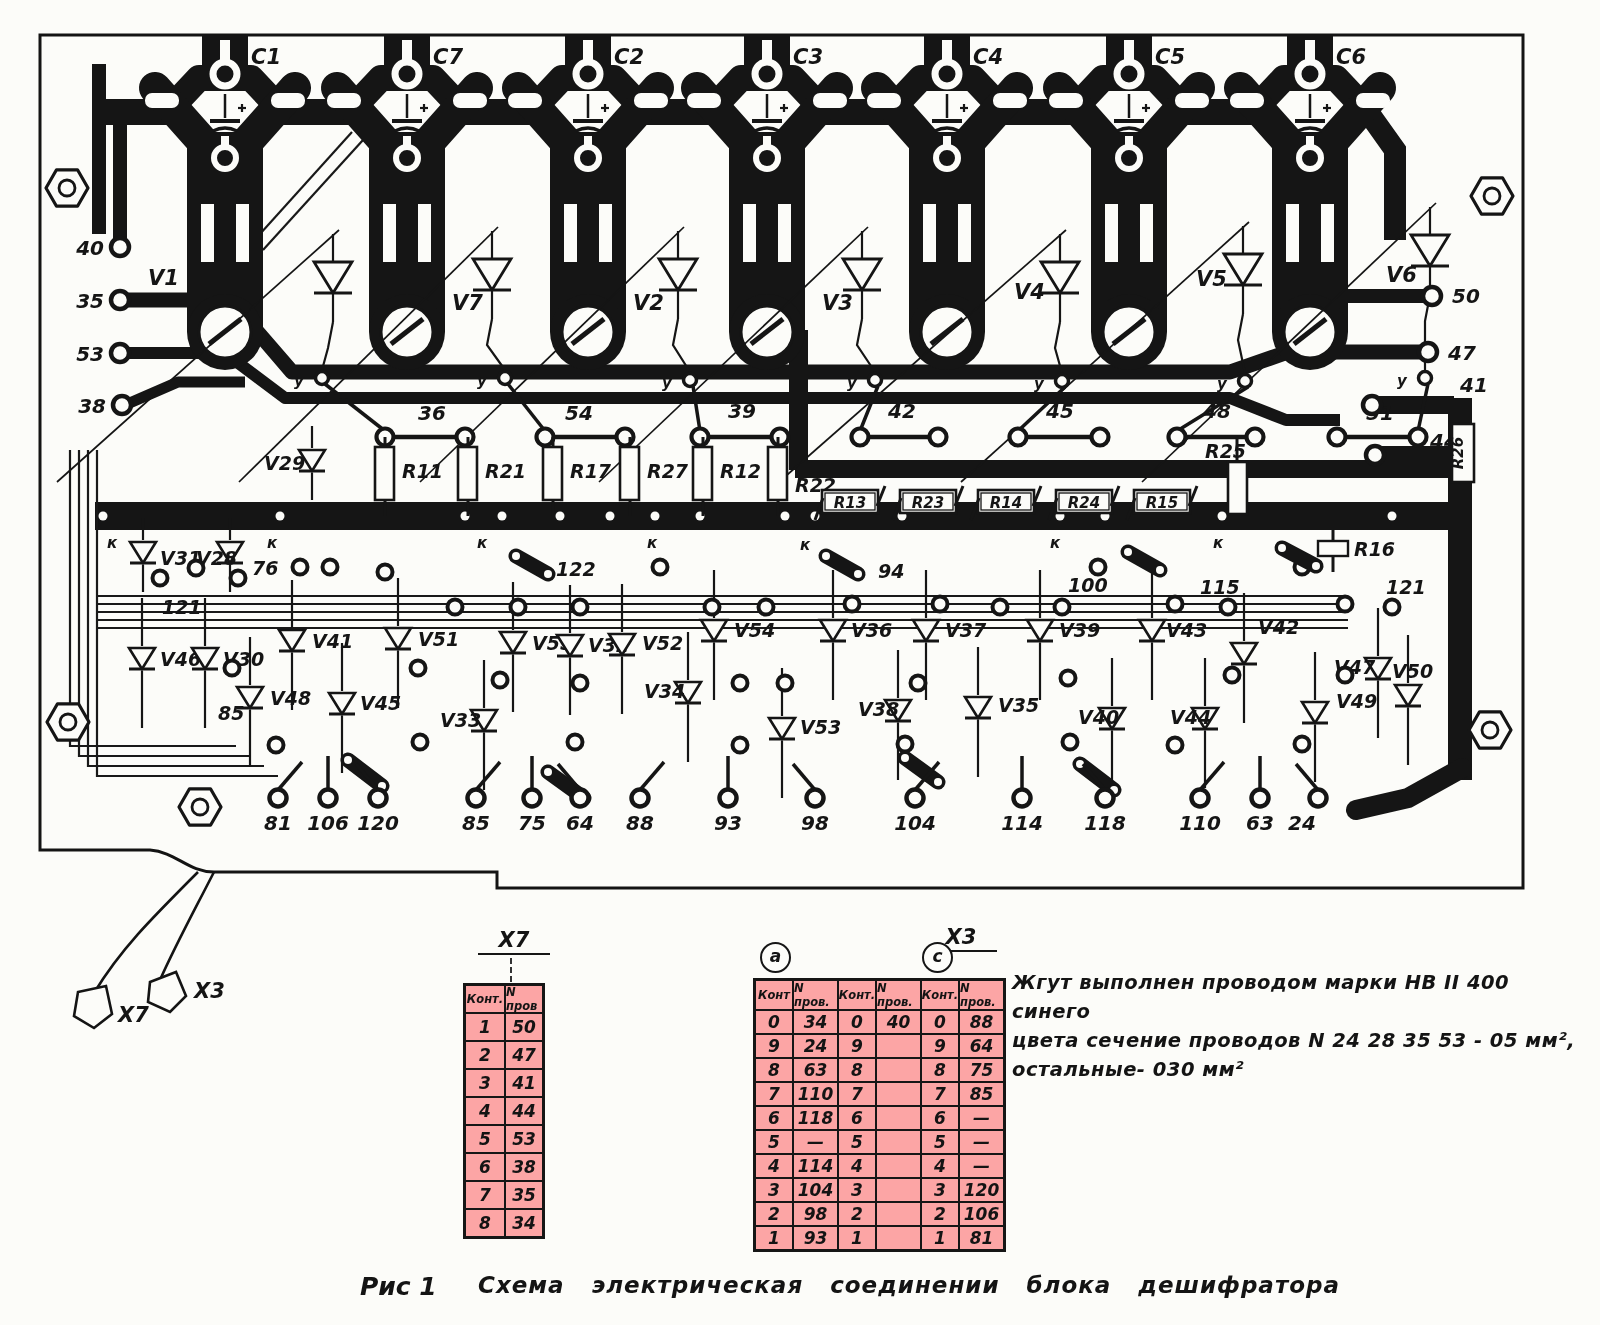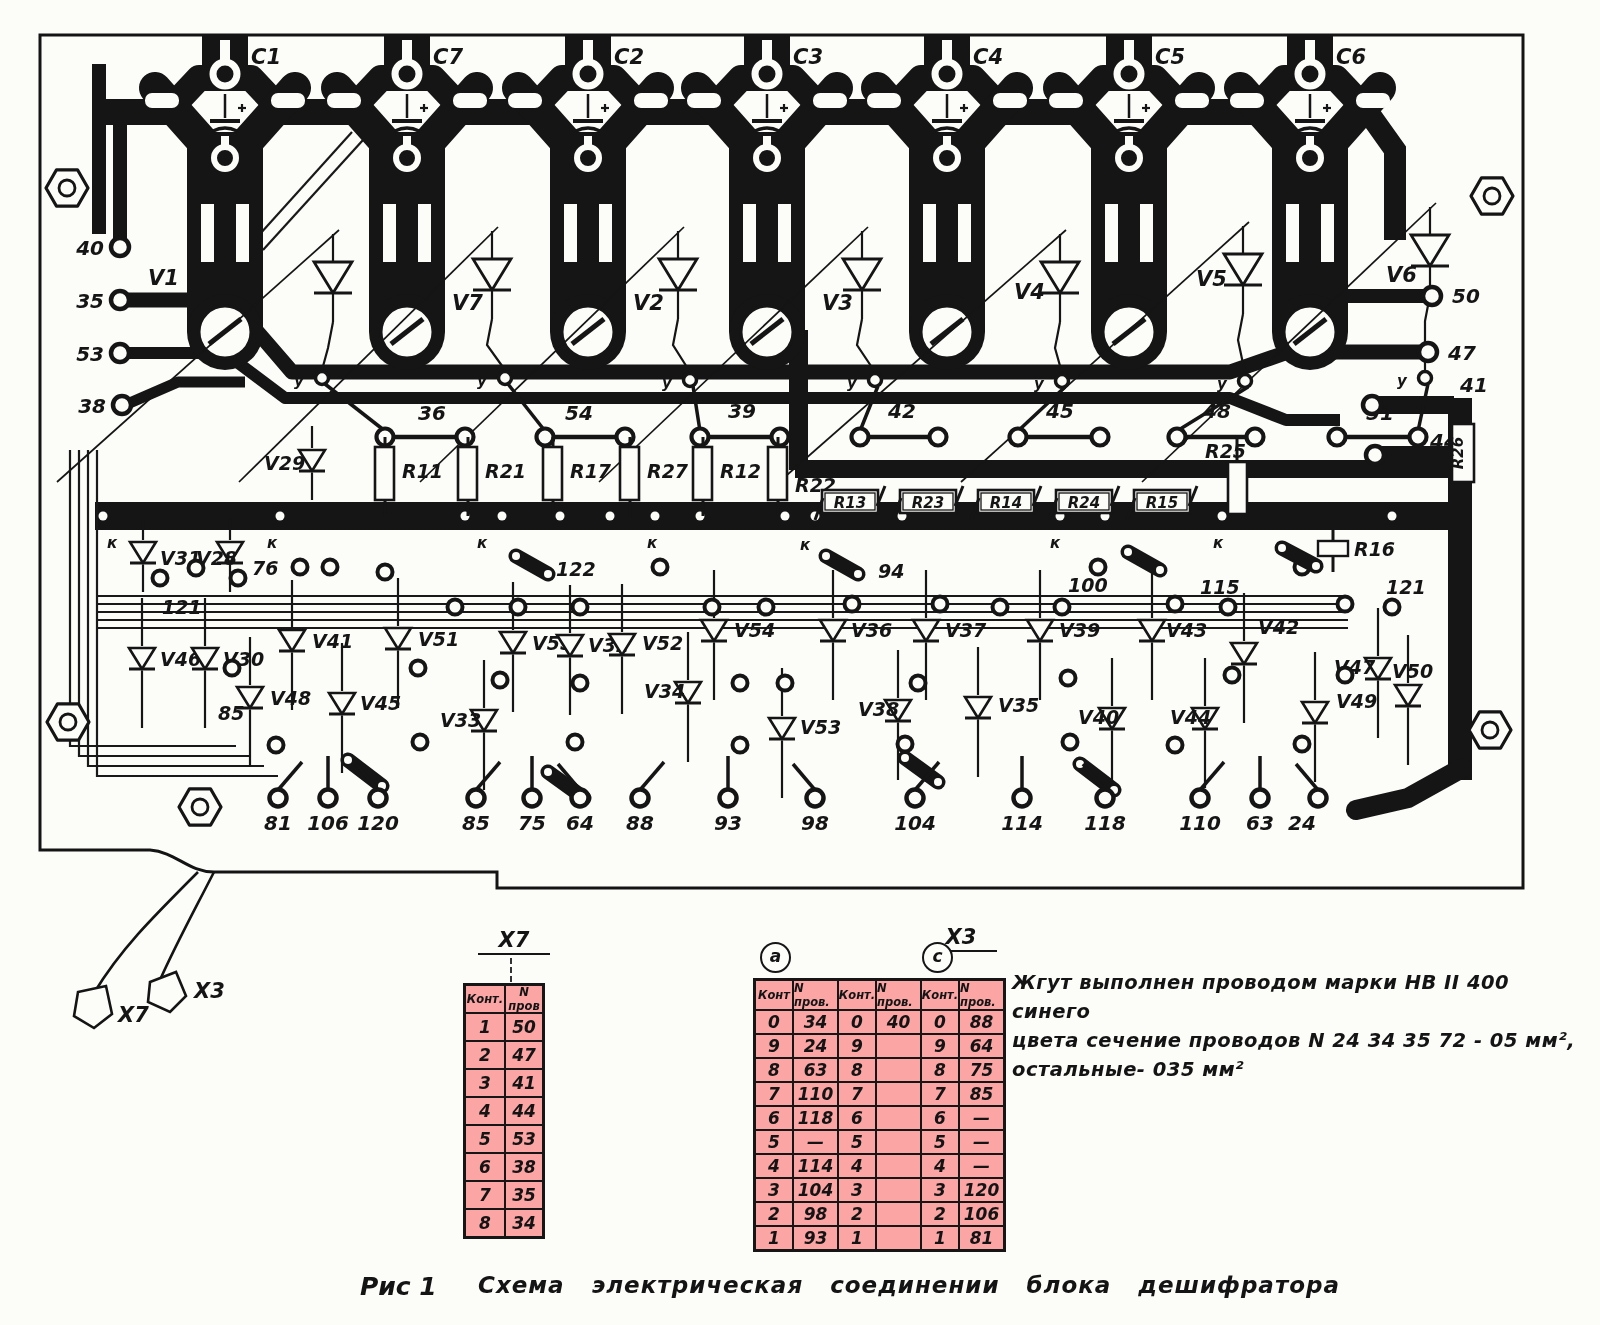--- a/index.html
+++ b/index.html
@@ -537,21 +537,21 @@
       <use href="#hex" x="68" y="722"></use>
       <use href="#hex" x="1490" y="730"></use>
       <use href="#hex" x="200" y="807"></use>
     </svg>
 
   
   <div class="ttl" style="left:478px;top:928px;width:56px;">X7</div>
   <div class="dash" style="left:510px;top:958px;height:24px;"></div>
   <div class="tbl" id="x7-table" style="left:463px;top:983px;grid-template-columns:40px 38px;">
       <div class="c h" style="height: 26px;">Конт.</div>
-      <div class="c h" style="height: 26px; text-align: center;">N пров</div>
+      <div class="c h" style="height: 26px;">N пров</div>
       <div class="c" style="height: 26px;">1</div>
       <div class="c" style="height: 26px;">50</div>
       <div class="c" style="height: 26px;">2</div>
       <div class="c" style="height: 26px;">47</div>
       <div class="c" style="height: 26px;">3</div>
       <div class="c" style="height: 26px;">41</div>
       <div class="c" style="height: 26px;">4</div>
       <div class="c" style="height: 26px;">44</div>
       <div class="c" style="height: 26px;">5</div>
       <div class="c" style="height: 26px;">53</div>
@@ -632,22 +632,22 @@
       <div class="c" style="height: 22px;">93</div>
       <div class="c" style="height: 22px;">1</div>
       <div class="c" style="height: 22px;"></div>
       <div class="c" style="height: 22px;">1</div>
       <div class="c" style="height: 22px;">81</div>
     </div>
 
   
   <div class="notes">
     <div>Жгут  выполнен  проводом  марки  НВ II 400  синего</div>
-    <div>цвета   сечение  проводов   N 24 34 35   72  - 05 мм²,</div>
-    <div>остальные- 035 мм²</div>
+    <div>цвета   сечение  проводов   N 24 28 35   53  - 05 мм²,</div>
+    <div>остальные- 030 мм²</div>
   </div>
 
   
   <div class="caption">
     <span class="fig">Рис 1</span>
     <span class="txt">Схема  электрическая  соединении  блока  дешифратора</span>
   </div>
 </div>
 
 </body></html>

